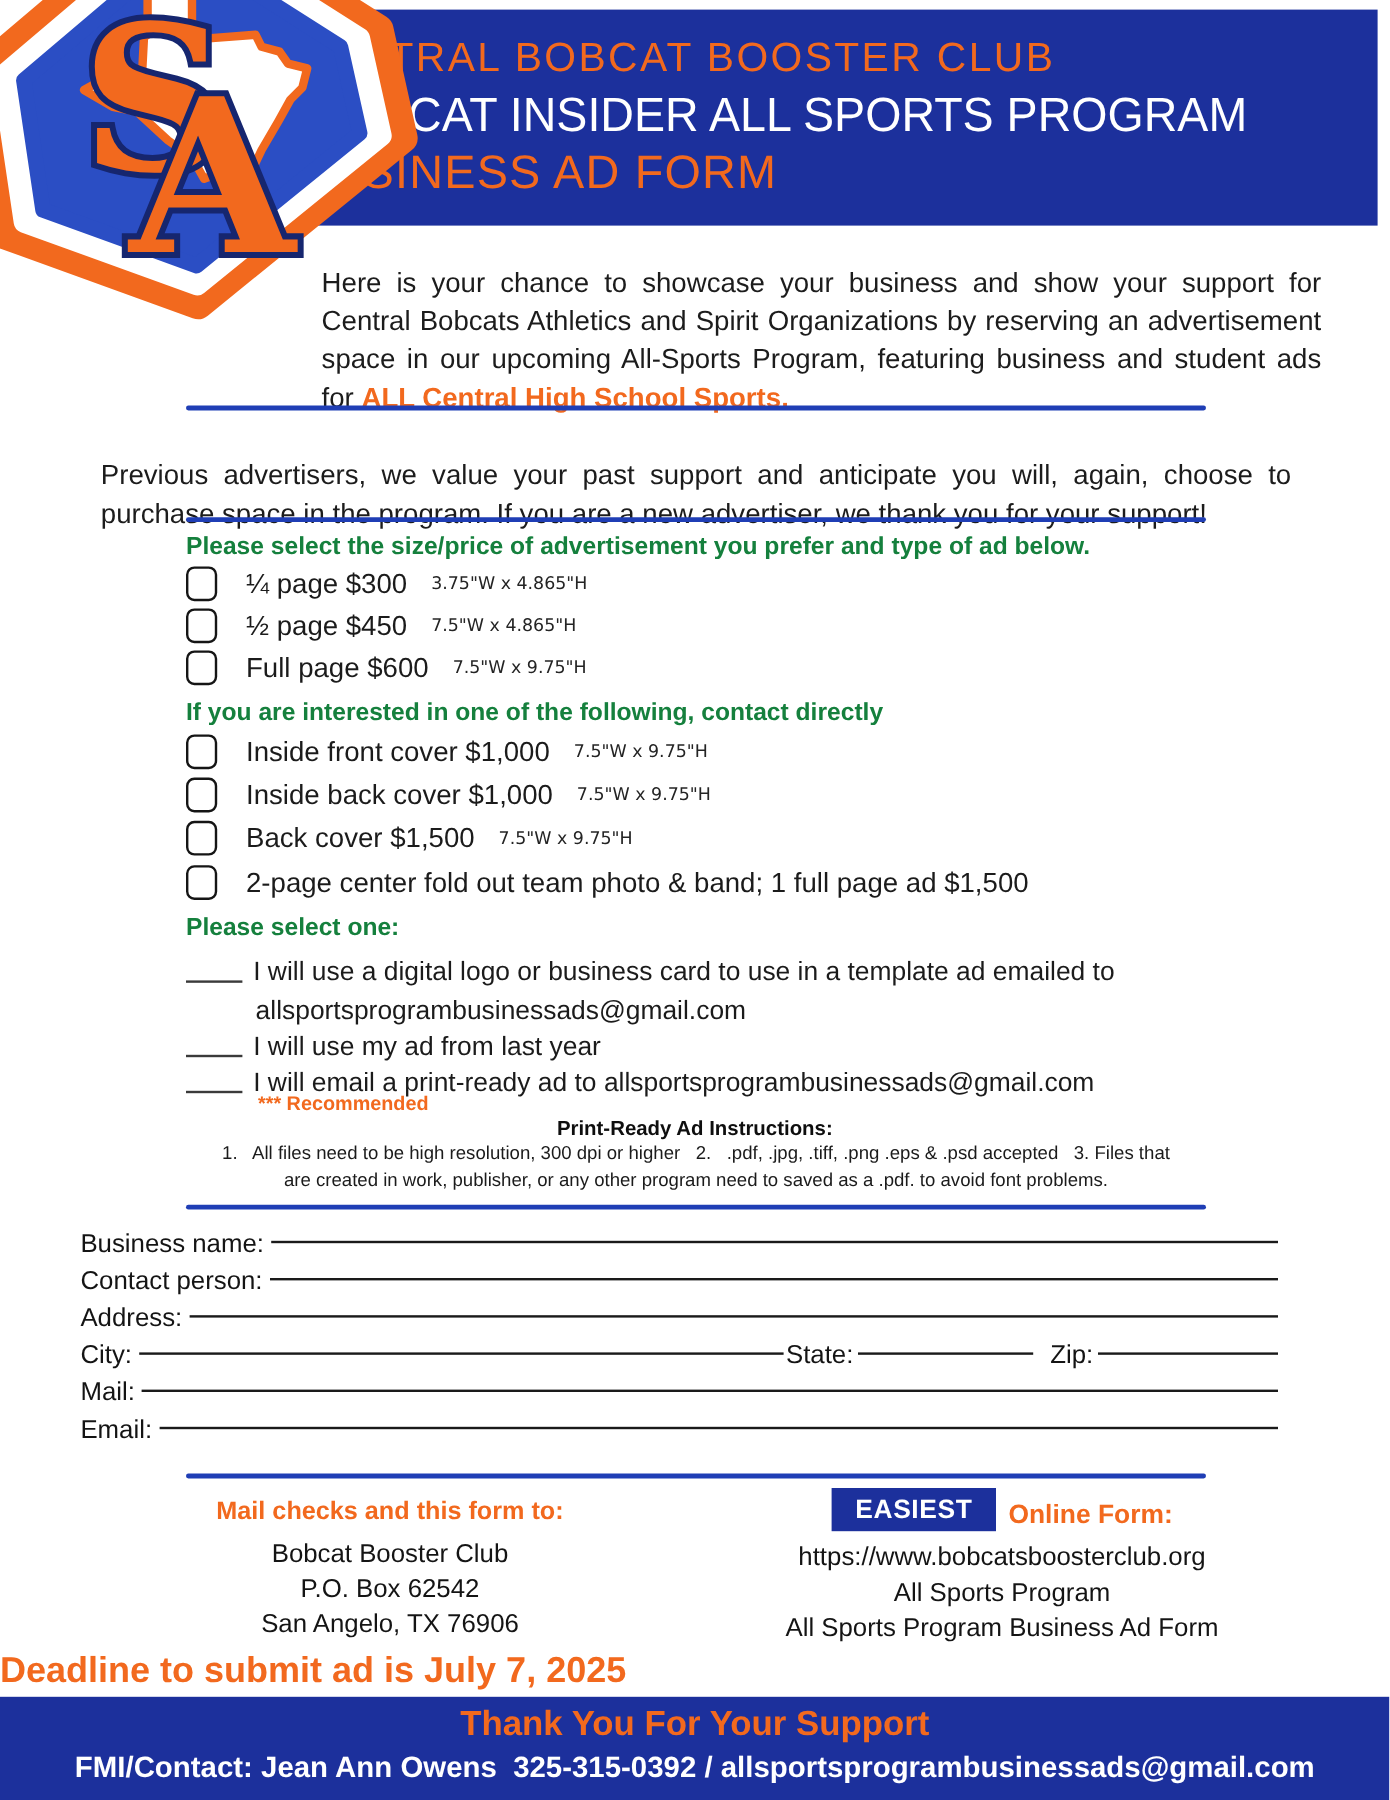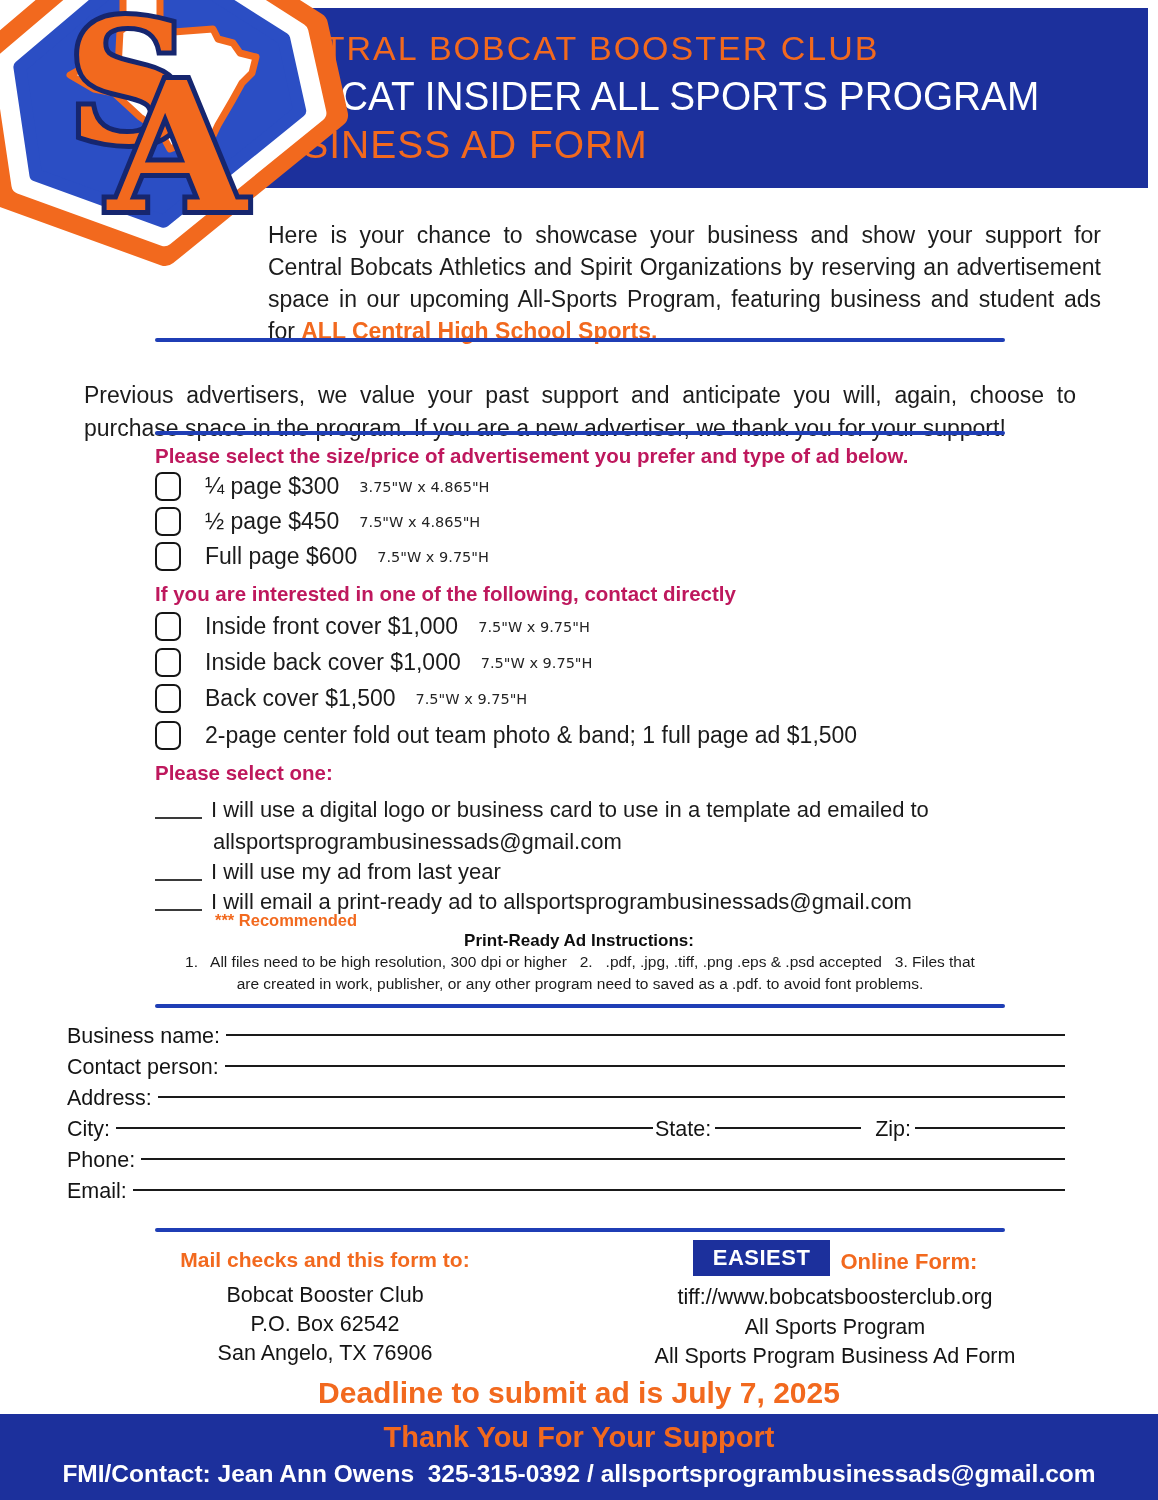--- a/index.html
+++ b/index.html
@@ -22,21 +22,21 @@
   .banner-l1{font-size:34px;letter-spacing:2px;color:var(--orange);font-weight:400;white-space:nowrap;}
   .banner-l2{font-size:40px;color:#ffffff;font-weight:500;margin-top:6px;white-space:nowrap;transform:scaleX(.97);}
   .banner-l3{font-size:39px;color:var(--orange);font-weight:500;letter-spacing:1px;margin-top:4px;white-space:nowrap;}
   .logo{position:absolute;left:-20px;top:-90px;z-index:5;}
   
   .intro{position:absolute;left:268px;top:196px;width:833px;font-size:23px;line-height:32px;text-align:justify;color:#1c1c1c;}
   .intro .hl{color:var(--orange);font-weight:bold;}
   .returning{position:absolute;left:84px;top:356px;width:992px;font-size:23px;line-height:33px;text-align:justify;color:#1c1c1c;}
   .rule{position:absolute;left:155px;width:850px;height:4px;background:var(--divblue);border-radius:2px;}
   
-  .sec-h{position:absolute;left:155px;font-size:20.5px;font-weight:bold;color:#be185d;white-space:nowrap;}
+  .sec-h{position:absolute;left:155px;font-size:20.5px;font-weight:bold;color:#15803d;white-space:nowrap;}
   .chk-row{position:absolute;left:155px;display:flex;align-items:center;justify-content:flex-end;}
   .checkbox{width:22px;height:25px;border:2.5px solid #151515;border-radius:7px;background:#fff;flex:none;}
   .chk-label{margin-left:24px;font-size:23px;color:#1b1b1b;white-space:nowrap;}
   .chk-dims{margin-left:20px;font-size:14.5px;font-family:"DejaVu Sans",sans-serif;color:#242424;white-space:nowrap;}
   .sel-row{position:absolute;left:155px;display:flex;align-items:flex-end;font-size:22px;color:#1b1b1b;}
   .sel-blank{width:47px;border-bottom:2px solid #3a3a3a;margin-bottom:4px;flex:none;}
   .sel-text{margin-left:9px;white-space:nowrap;}
   .sel-cont{position:absolute;left:213px;font-size:22px;color:#1b1b1b;white-space:nowrap;}
   .recommended{position:absolute;left:215px;font-size:16.5px;font-weight:bold;color:var(--orange);white-space:pre-wrap;}
   .pr-head{position:absolute;left:0;right:0;text-align:center;font-size:17px;font-weight:bold;color:#0e0e0e;}
@@ -53,21 +53,21 @@
   .mail-col{position:absolute;left:140px;top:1248px;width:370px;text-align:center;}
   .mail-head{font-size:21px;font-weight:bold;color:var(--orange);margin-bottom:9px;white-space:nowrap;}
   .addr-line{font-size:21.5px;line-height:29px;color:#141414;}
   .online-col{position:absolute;left:595px;top:1240px;width:480px;text-align:center;}
   .easiest-row{display:flex;align-items:center;justify-content:center;gap:10px;}
   .easiest-box{background:var(--royal);color:#fff;font-weight:bold;font-size:22px;padding:5px 20px;letter-spacing:.5px;}
   .online-head{font-size:22px;font-weight:bold;color:var(--orange);padding-top:8px;white-space:nowrap;}
   .online-lines{margin-top:7px;}
   .online-line{font-size:21.5px;line-height:29.5px;color:#141414;}
   
-  .deadline{position:absolute;left:0;right:0;top:1376px;text-align:center;font-size:30px;font-weight:bold;color:var(--orange);}
+  .deadline{position:absolute;left:0;right:0;top:1376px;font-size:30px;font-weight:bold;color:var(--orange);}
   .footer{position:absolute;left:0;top:1414px;width:1158px;height:86px;background:var(--royal);text-align:center;}
   .thanks{margin-top:7px;font-size:29px;font-weight:bold;color:var(--orange);}
   .fmi{margin-top:6px;font-size:24.5px;font-weight:bold;color:#ffffff;white-space:pre-wrap;}
 </style>
 </head>
 <body>
 
 <div class="page">
 
   <div class="banner">
@@ -178,21 +178,21 @@
   </div>
   <div class="form-row" style="top:1115px">
     <span class="lab">City:</span>
     <span class="fl"></span>
     <span class="lab-mid">State:</span>
     <span class="fl-fixed1"></span>
     <span class="lab-mid2">Zip:</span>
     <span class="fl-fixed2"></span>
   </div>
   <div class="form-row" style="top:1146px">
-    <span class="lab">Phone:</span>
+    <span class="lab">Mail:</span>
     <span class="fl"></span>
   </div>
   <div class="form-row" style="top:1177px">
     <span class="lab">Email:</span>
     <span class="fl"></span>
   </div>
 
   <div class="rule" style="top:1228px"></div>
 
   <div class="mail-col">
@@ -201,21 +201,21 @@
     <div class="addr-line">P.O. Box 62542</div>
     <div class="addr-line">San Angelo, TX 76906</div>
   </div>
 
   <div class="online-col">
     <div class="easiest-row">
       <span class="easiest-box">EASIEST</span>
       <span class="online-head">Online Form:</span>
     </div>
     <div class="online-lines">
-      <div class="online-line">tiff://www.bobcatsboosterclub.org</div>
+      <div class="online-line">https://www.bobcatsboosterclub.org</div>
       <div class="online-line">All Sports Program</div>
       <div class="online-line">All Sports Program Business Ad Form</div>
     </div>
   </div>
 
   <div class="deadline">Deadline to submit ad is July 7, 2025</div>
 
   <div class="footer">
     <div class="thanks">Thank You For Your Support</div>
     <div class="fmi">FMI/Contact: Jean Ann Owens  325-315-0392 / allsportsprogrambusinessads@gmail.com</div>

